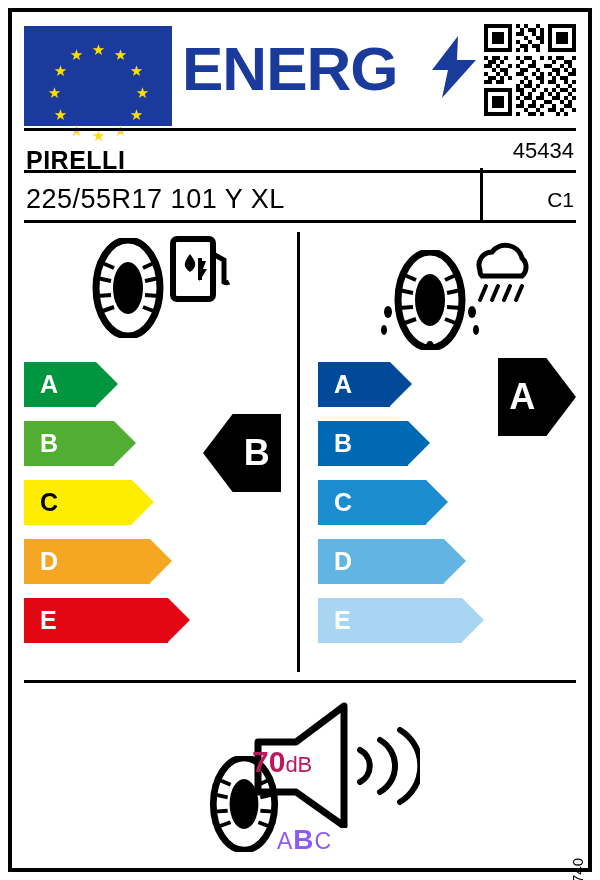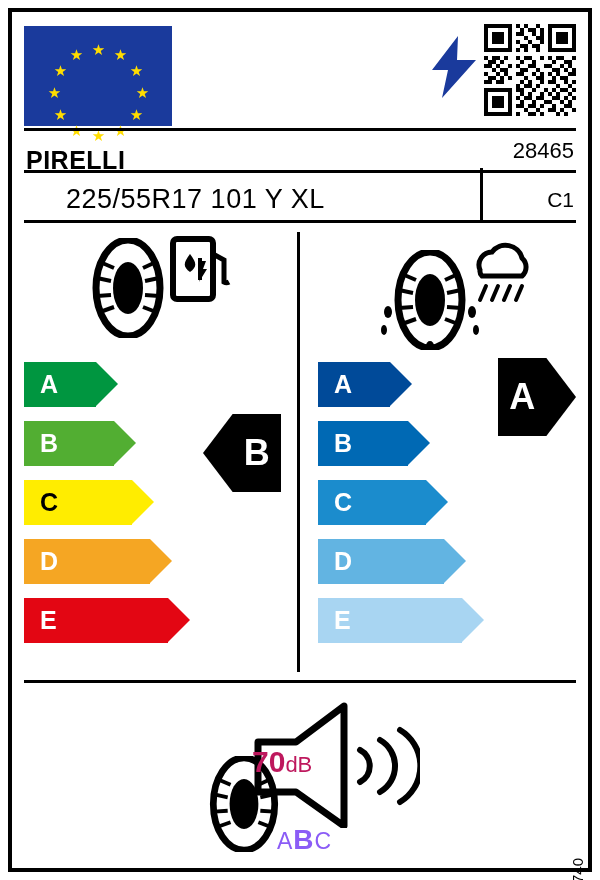--- a/index.html
+++ b/index.html
@@ -114,21 +114,20 @@
   }
 
   
   .tyre-size {
     position: absolute;
     left: 26px;
     top: 184px;
     font-size: 27px;
     color: #000;
     letter-spacing: 0.5px;
-    margin-left: 40px;
   }
   .tyre-class {
     position: absolute;
     right: 26px;
     top: 188px;
     font-size: 21px;
     color: #000;
   }
 
   
@@ -251,20 +250,21 @@
     <span class="eu-star" style="left:105px;top:81px;">★</span>
     <span class="eu-star" style="left:89px;top:97px;">★</span>
     <span class="eu-star" style="left:67px;top:102px;">★</span>
     <span class="eu-star" style="left:45px;top:97px;">★</span>
     <span class="eu-star" style="left:29px;top:81px;">★</span>
     <span class="eu-star" style="left:23px;top:59px;">★</span>
     <span class="eu-star" style="left:29px;top:37px;">★</span>
     <span class="eu-star" style="left:45px;top:21px;">★</span>
   </div>
 
+  <div class="energy-word">ENERG</div>
   <svg class="bolt" viewBox="0 0 44 62">
     <polygon points="26,0 0,34 16,34 10,62 44,24 25,24" fill="#1a3a9c"></polygon>
   </svg>
 
   <svg class="qr" viewBox="0 0 23 23" shape-rendering="crispEdges">
     <rect width="23" height="23" fill="#ffffff"></rect>
     <g fill="#000000">
       <rect x="0" y="0" width="7" height="1"></rect>
         <rect x="0" y="6" width="7" height="1"></rect>
       <rect x="0" y="0" width="1" height="7"></rect>
@@ -396,21 +396,21 @@
       <rect x="8" y="22" width="1" height="1"></rect>
         <rect x="11" y="22" width="2" height="1"></rect>
         <rect x="14" y="22" width="1" height="1"></rect>
       <rect x="18" y="22" width="1" height="1"></rect>
         <rect x="20" y="22" width="1" height="1"></rect>
     </g>
   </svg>
 
   <div class="hline" style="top:128px;"></div>
   <div class="brand">PIRELLI</div>
-  <div class="model-code">28465</div>
+  <div class="model-code">45434</div>
 
   <div class="hline" style="top:170px;"></div>
   <div class="brand-sep"></div>
   <div class="tyre-size">225/55R17 101 Y XL</div>
   <div class="tyre-class">C1</div>
   <div class="hline" style="top:220px;"></div>
 
   <div class="vline" style="left:297px;top:232px;height:440px;"></div>
 
   <svg class="pictogram" style="left:78px;top:238px;width:100px;height:100px;" viewBox="0 0 100 100">

